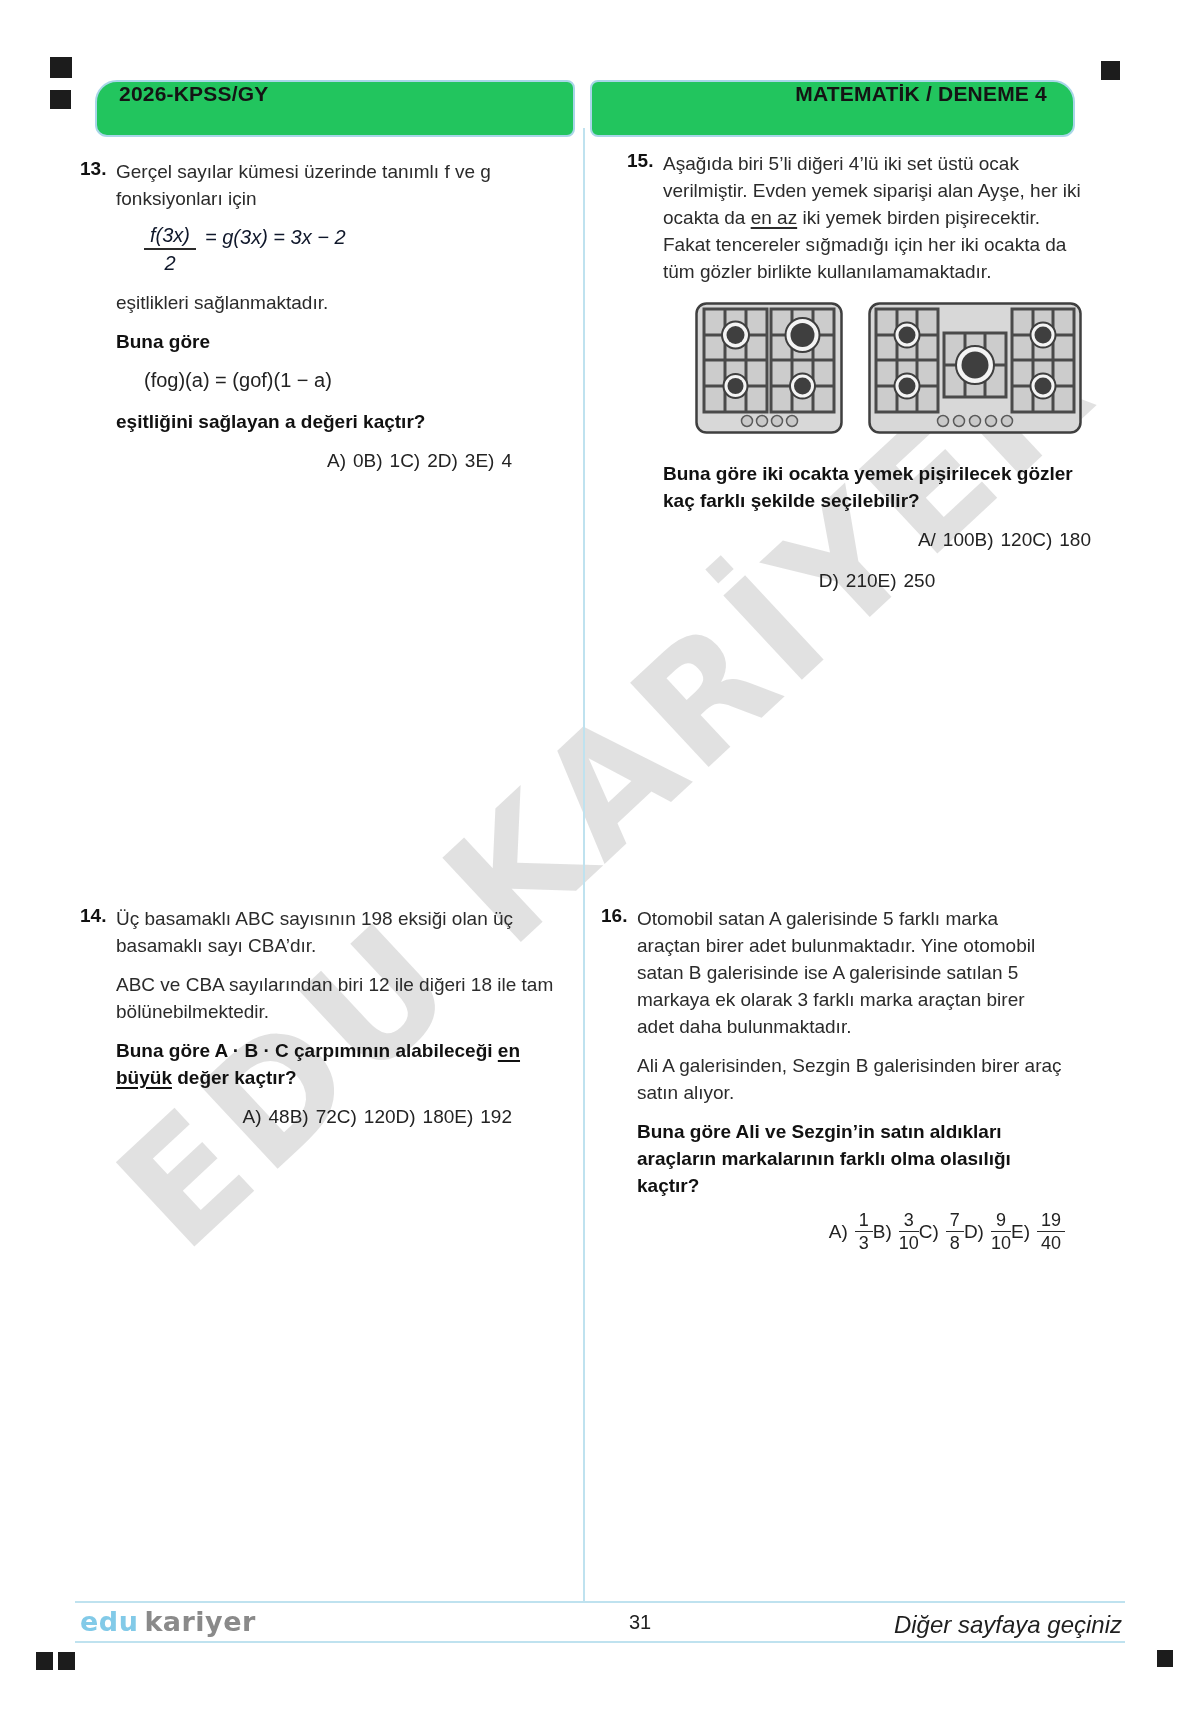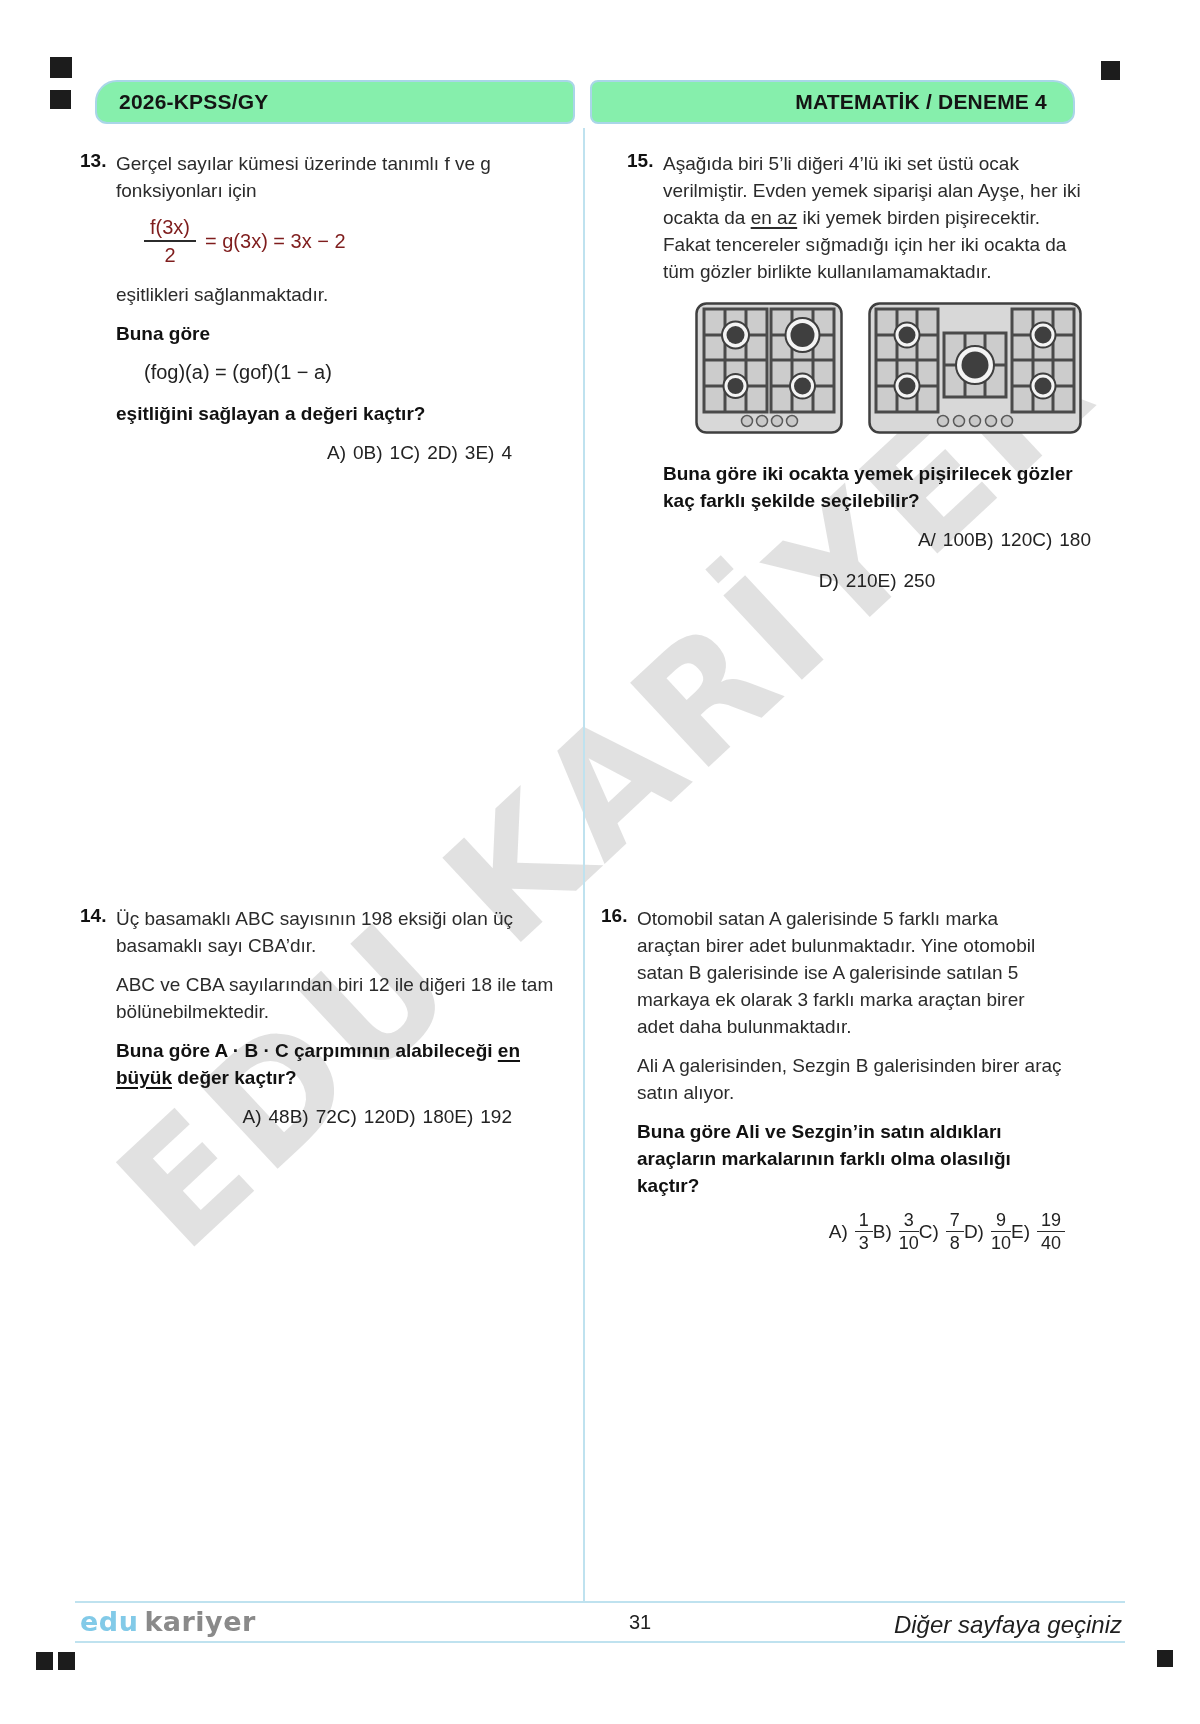--- a/index.html
+++ b/index.html
@@ -9,44 +9,44 @@
   }
   
   .reg{position:absolute;background:#1c1c1c;}
   .reg.tl1{left:50px;top:57px;width:22px;height:21px;}
   .reg.tl2{left:50px;top:90px;width:21px;height:19px;}
   .reg.tr{left:1101px;top:61px;width:19px;height:19px;}
   .reg.bl1{left:36px;top:1652px;width:17px;height:18px;}
   .reg.bl2{left:58px;top:1652px;width:17px;height:18px;}
   .reg.br{left:1157px;top:1650px;width:16px;height:17px;}
   
-  .hbox{position:absolute;top:80px;height:44px;border:2px solid #a9d6e8;background:#86efac;
-        box-sizing:border-box;display:flex;align-items:center;z-index:2;}
+  .hbox{position:absolute;top:80px;height:57px;border:2px solid #a9d6e8;background:#22c55e;
+        box-sizing:border-box;display:flex;z-index:2;}
   .hb-left{left:95px;width:480px;border-radius:22px 8px 8px 12px;padding-left:22px;}
   .hb-right{left:590px;width:485px;border-radius:8px 22px 12px 8px;justify-content:flex-end;padding-right:26px;}
   .htitle{font-weight:bold;font-size:21px;color:#141414;letter-spacing:.2px;}
   
   .divider{position:absolute;left:583px;top:128px;width:2px;height:1473px;background:#bfe2ef;z-index:0;}
   .wm{position:absolute;left:-15px;top:715px;width:1200px;text-align:center;white-space:nowrap;
       font-family:"DejaVu Sans",sans-serif;font-weight:bold;font-size:158px;letter-spacing:6px;
       color:rgba(55,55,55,0.15);transform:rotate(-43deg);z-index:0;}
   
   .q{position:absolute;z-index:1;}
-  #q13{left:80px;top:150px;width:478px;}
+  #q13{left:80px;top:158px;width:478px;}
   #q15{left:627px;top:150px;width:464px;}
   #q14{left:80px;top:905px;width:478px;}
   #q16{left:601px;top:905px;width:464px;}
   .qnum{position:absolute;left:0;top:0;font-weight:bold;font-size:19px;color:#111;}
   .qbody{padding-left:36px;font-size:19px;line-height:27px;}
   .qp{margin:0 0 12px;}
   .bold{font-weight:bold;color:#111;}
   .stem{font-weight:bold;color:#111;margin:0 0 12px;}
   .ul{text-decoration:underline;text-underline-offset:3px;text-decoration-thickness:2px;}
   
-  .fml{margin:6px 0 14px 28px;font-size:20px;display:flex;align-items:center;gap:9px;color:#7f1d1d;}
+  .fml{margin:6px 0 14px 28px;font-size:20px;display:flex;gap:9px;color:#0f172a;font-style:italic;}
   .fml2{margin:0 0 14px 28px;font-size:20px;color:#222;}
   .frac{display:inline-block;text-align:center;vertical-align:middle;line-height:1.12;}
   .frac .fn{display:block;padding:0 6px 2px;border-bottom:2px solid #2b2b2b;}
   .frac .fd{display:block;padding-top:2px;}
   
   .opts{display:flex;justify-content:flex-end;margin-top:9px;}
   #q13 .opts,#q14 .opts{padding-right:46px;}
   .opt{white-space:nowrap;font-size:19px;color:#222;}
   .ol{display:inline-block;margin-right:7px;}
   .optf{display:inline-flex;align-items:center;}

